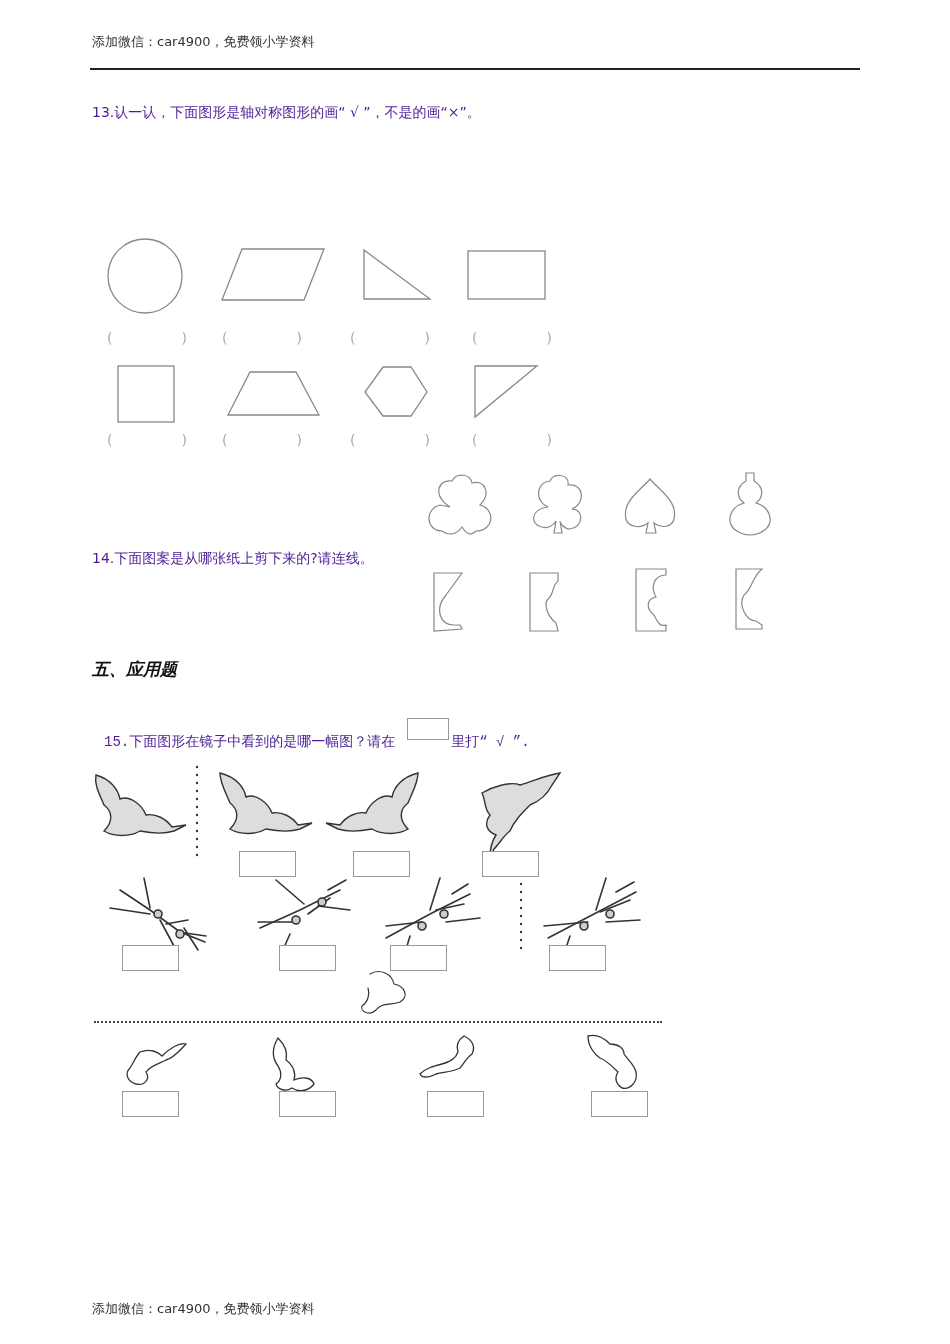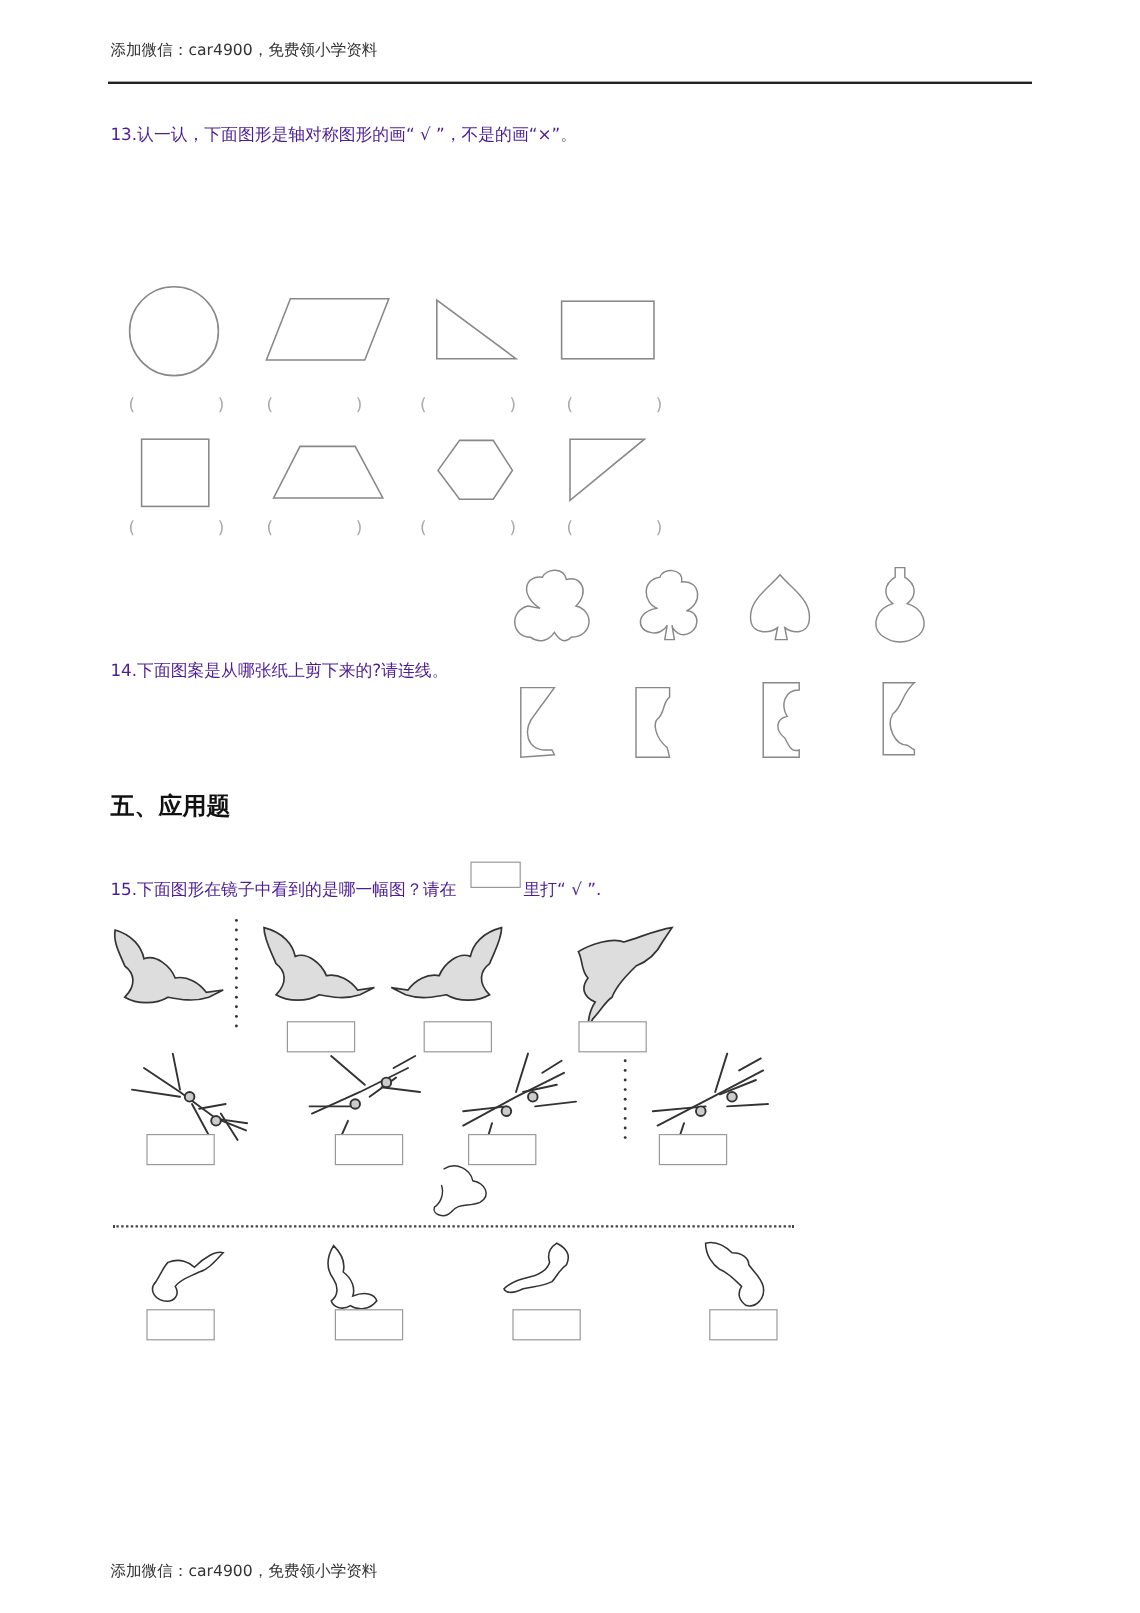--- a/index.html
+++ b/index.html
@@ -1,21 +1,21 @@
 <!DOCTYPE html>
 <html><head>
 <meta charset="utf-8">
 <style>
   html,body{margin:0;padding:0;background:#fff;}
   body{width:950px;height:1344px;position:relative;overflow:hidden;font-family:"DejaVu Sans","Liberation Sans",sans-serif;color:#222;}
   .abs{position:absolute;}
   .hdr{left:92px;top:33px;font-size:13px;color:#333;}
   .rule{left:90px;top:68px;width:770px;height:2px;background:#222;}
   .q{font-size:14px;color:#4c1d95;}
-  .sec{font-size:20px;font-weight:bold;color:#111;}
+  .sec{font-size:17px;font-weight:bold;color:#111;font-style:italic;}
   .paren{font-size:14px;color:#aaa;width:80px;display:flex;justify-content:space-between;}
   svg{position:absolute;overflow:visible;}
   .ftr{left:92px;top:1300px;font-size:13px;color:#333;}
   .box{position:absolute;border:1px solid #999;background:#fff;}
   .inlinebox{display:inline-block;width:40px;height:20px;border:1px solid #999;vertical-align:6px;margin:0 2px 0 12px;}
 </style>
 </head>
 <body>
 
 <div class="abs hdr">添加微信：car4900，免费领小学资料</div>
@@ -85,21 +85,21 @@
   <g fill="none" stroke="#888" stroke-width="1.2">
     <path d="M24,108 L52,108 L36,130 C24,144 30,160 44,160 L50,160 L52,164 L24,166 Z"></path>
     <path d="M120,108 L148,108 L148,116 C142,120 144,130 138,134 C134,138 136,150 146,158 L148,166 L120,166 Z"></path>
     <path d="M226,104 L256,104 L256,110 C244,110 240,122 246,132 C236,134 236,144 244,150 C248,158 250,162 256,160 L256,166 L226,166 Z"></path>
     <path d="M326,104 L352,104 C342,112 342,124 334,130 C328,140 336,156 346,156 L352,160 L352,164 L326,164 Z"></path>
   </g>
 </svg>
 
 <div class="abs sec" style="left:92px;top:658px;">五、应用题</div>
 
-<div class="abs q" style="left:92px;top:718px;">
+<div class="abs q" style="left:104px;top:718px;font-family:Liberation Mono, monospace;">
   <span>15.下面图形在镜子中看到的是哪一幅图？请在</span><span class="inlinebox"></span><span>里打“ √ ”.</span>
 </div>
 
 <svg width="500" height="110" style="left:90px;top:765px;" viewBox="0 0 500 110">
   <g fill="#ddd" stroke="#333" stroke-width="1.4">
     <path d="M6,10 C20,14 28,24 30,34 C40,30 52,40 56,50 C66,48 76,54 82,62 L96,60 L84,66 C72,70 60,68 50,66 C40,72 24,72 14,66 C24,56 22,46 14,40 C10,30 4,20 6,10 Z"></path>
     <path d="M130,8 C146,12 154,22 156,32 C166,28 178,38 182,48 C192,46 202,52 208,60 L222,58 L210,64 C198,68 186,66 176,64 C166,70 150,70 140,64 C150,54 148,44 140,38 C136,28 130,18 130,8 Z"></path>
     <path d="M328,8 C312,12 304,22 302,32 C292,28 280,38 276,48 C266,46 256,52 250,60 L236,58 L248,64 C260,68 272,66 282,64 C292,70 308,70 318,64 C308,54 310,44 318,38 C322,28 328,18 328,8 Z"></path>
     <path d="M470,8 C456,10 444,16 430,20 C420,16 402,22 392,28 C396,36 394,44 400,50 C394,58 396,66 406,70 C402,76 400,82 400,92 L404,84 C410,78 414,70 420,66 C424,56 432,48 440,40 C450,36 458,28 462,20 Z"></path>
   </g>

